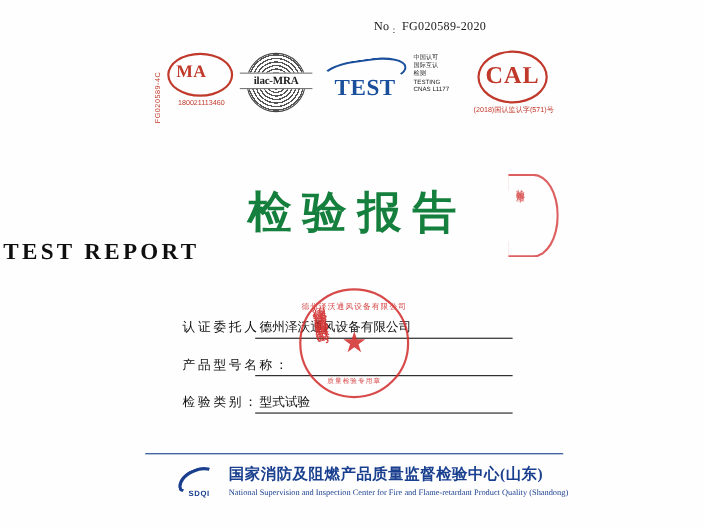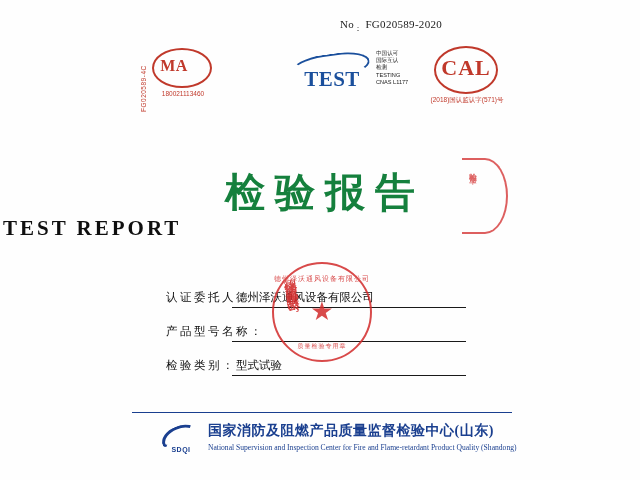--- a/index.html
+++ b/index.html
@@ -438,20 +438,24 @@
   <div class="logo-band">
 
     <div class="vert-code">FG020589-4C</div>
 
     <div class="cma">
       <div class="oval"></div>
       <div class="oval-txt">MA</div>
       <div class="code">180021113460</div>
     </div>
 
+    <div class="ilac">
+      <div class="rings"></div>
+      <div class="band">ilac-MRA</div>
+    </div>
 
     <div class="cnas">
       <div class="swoosh"></div>
       <div class="txt">TEST</div>
     </div>
     <div class="cnas-note">
       <div>中国认可</div>
       <div>国际互认</div>
       <div>检测</div>
       <div>TESTING</div>

